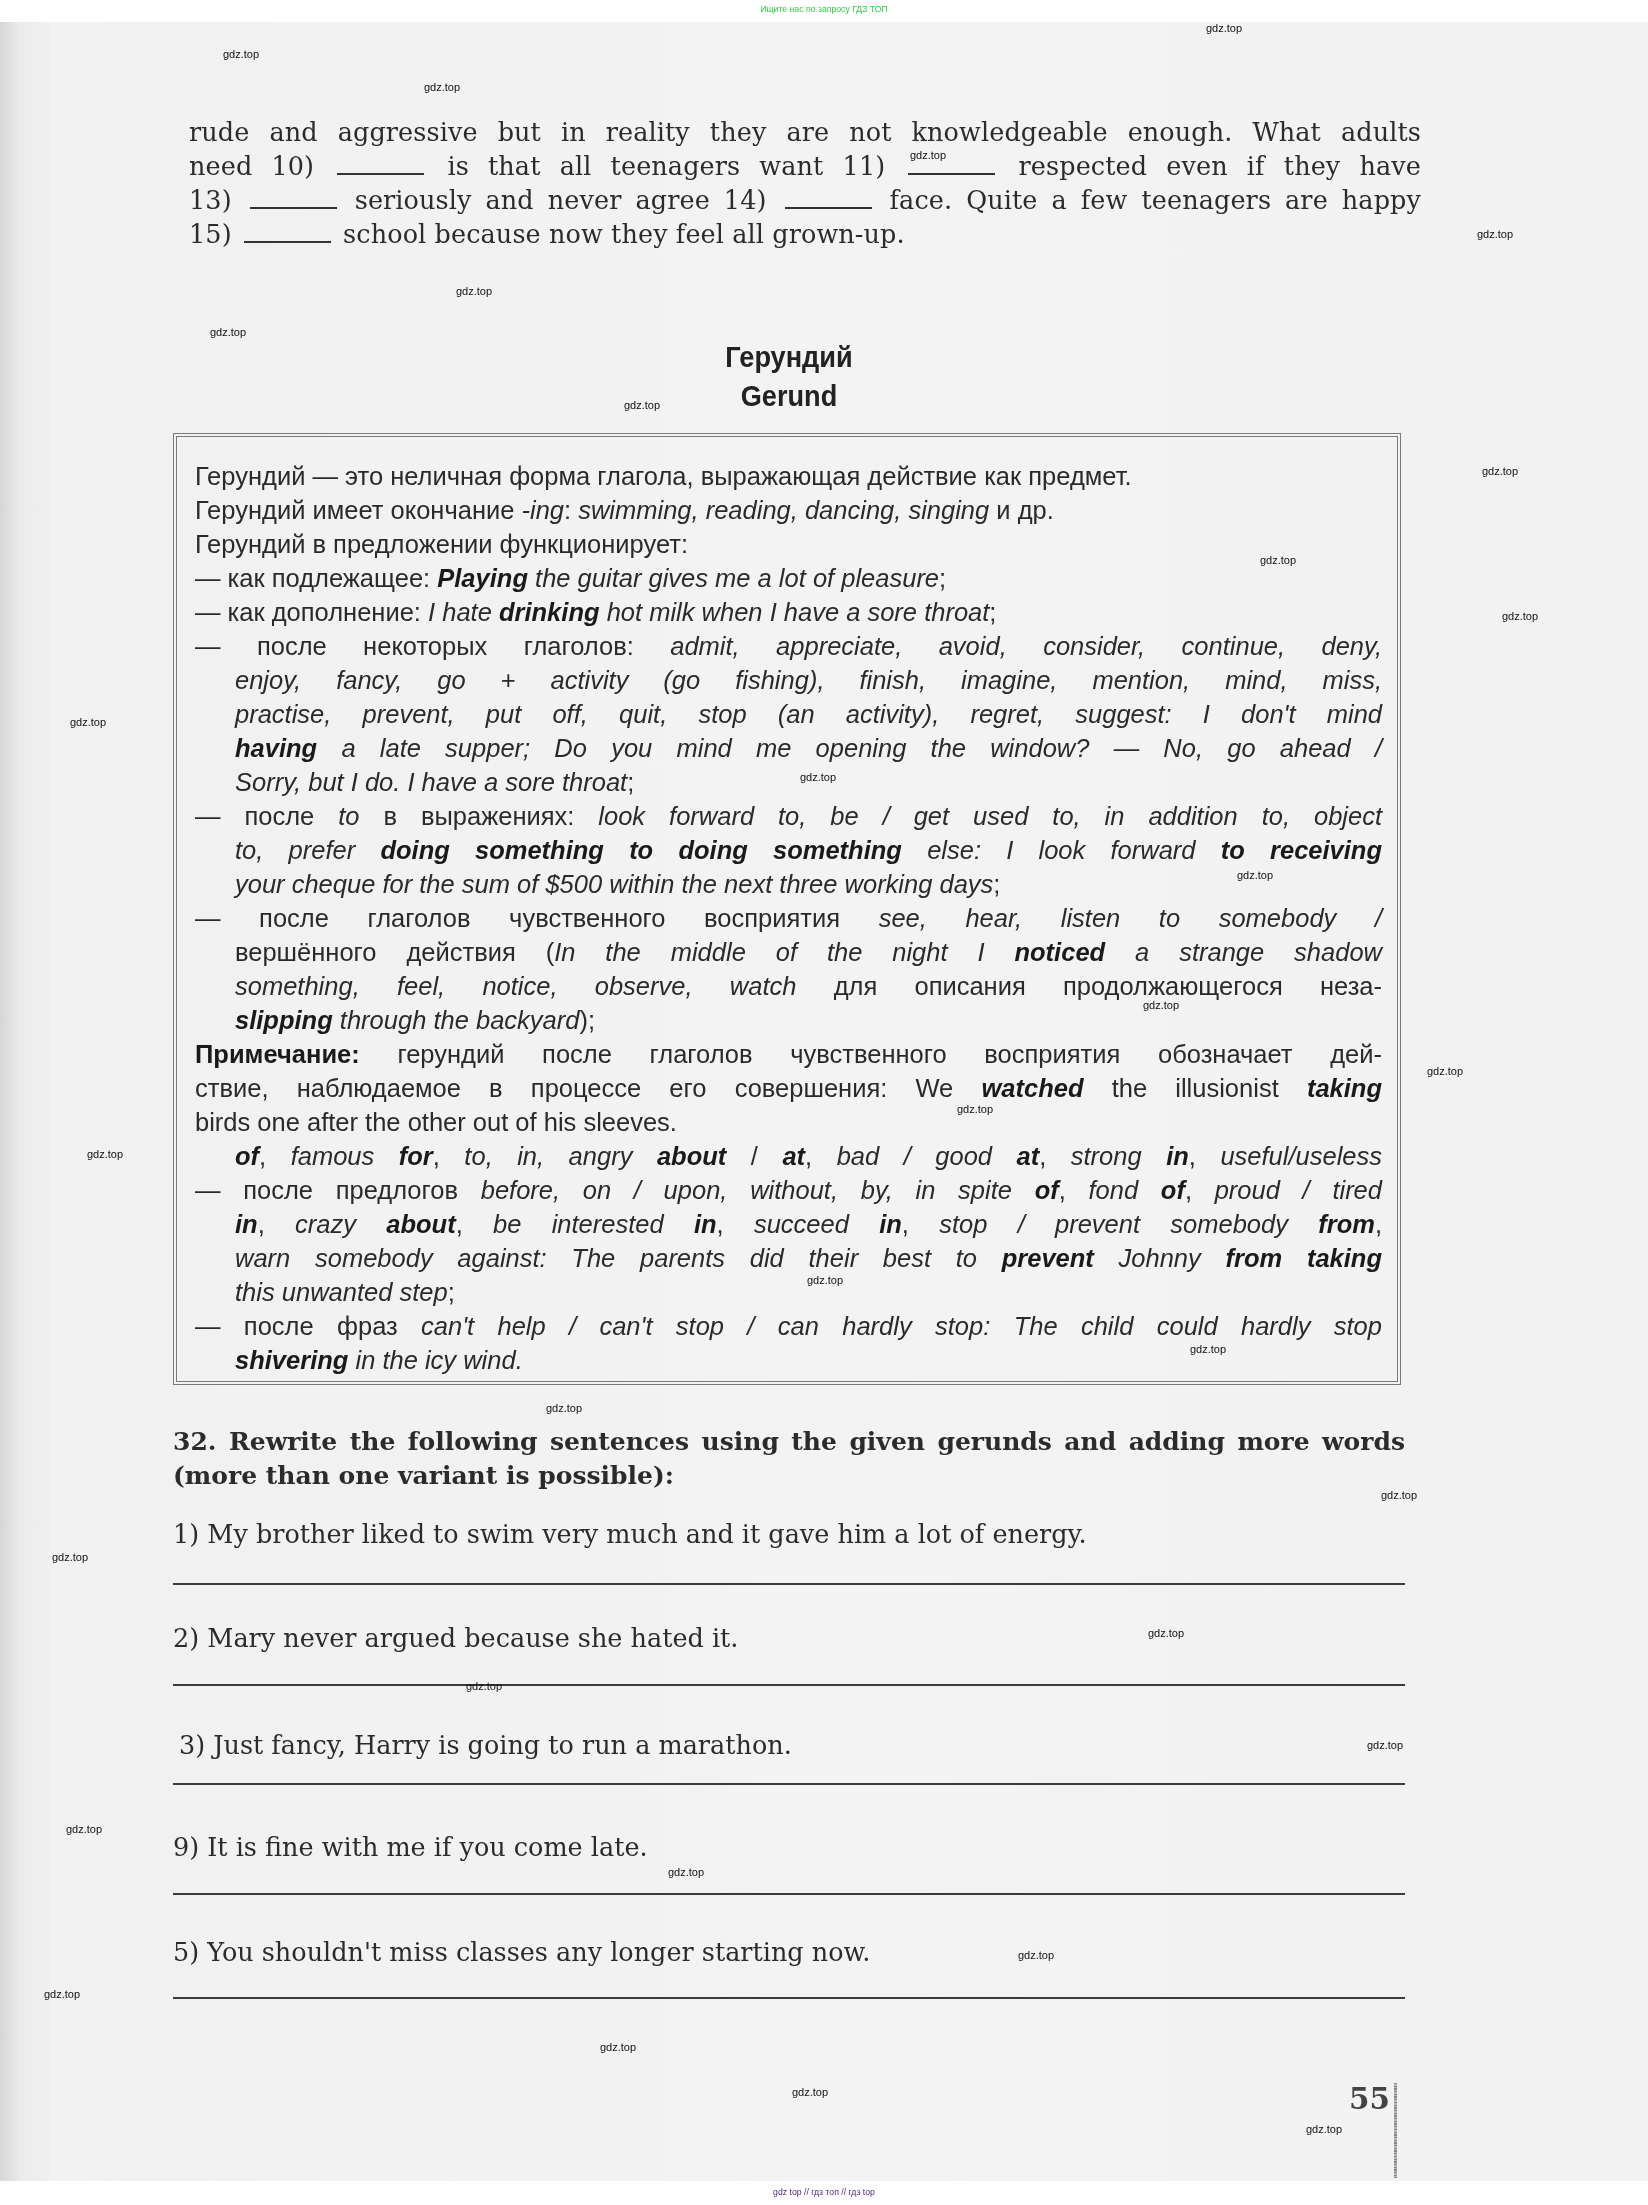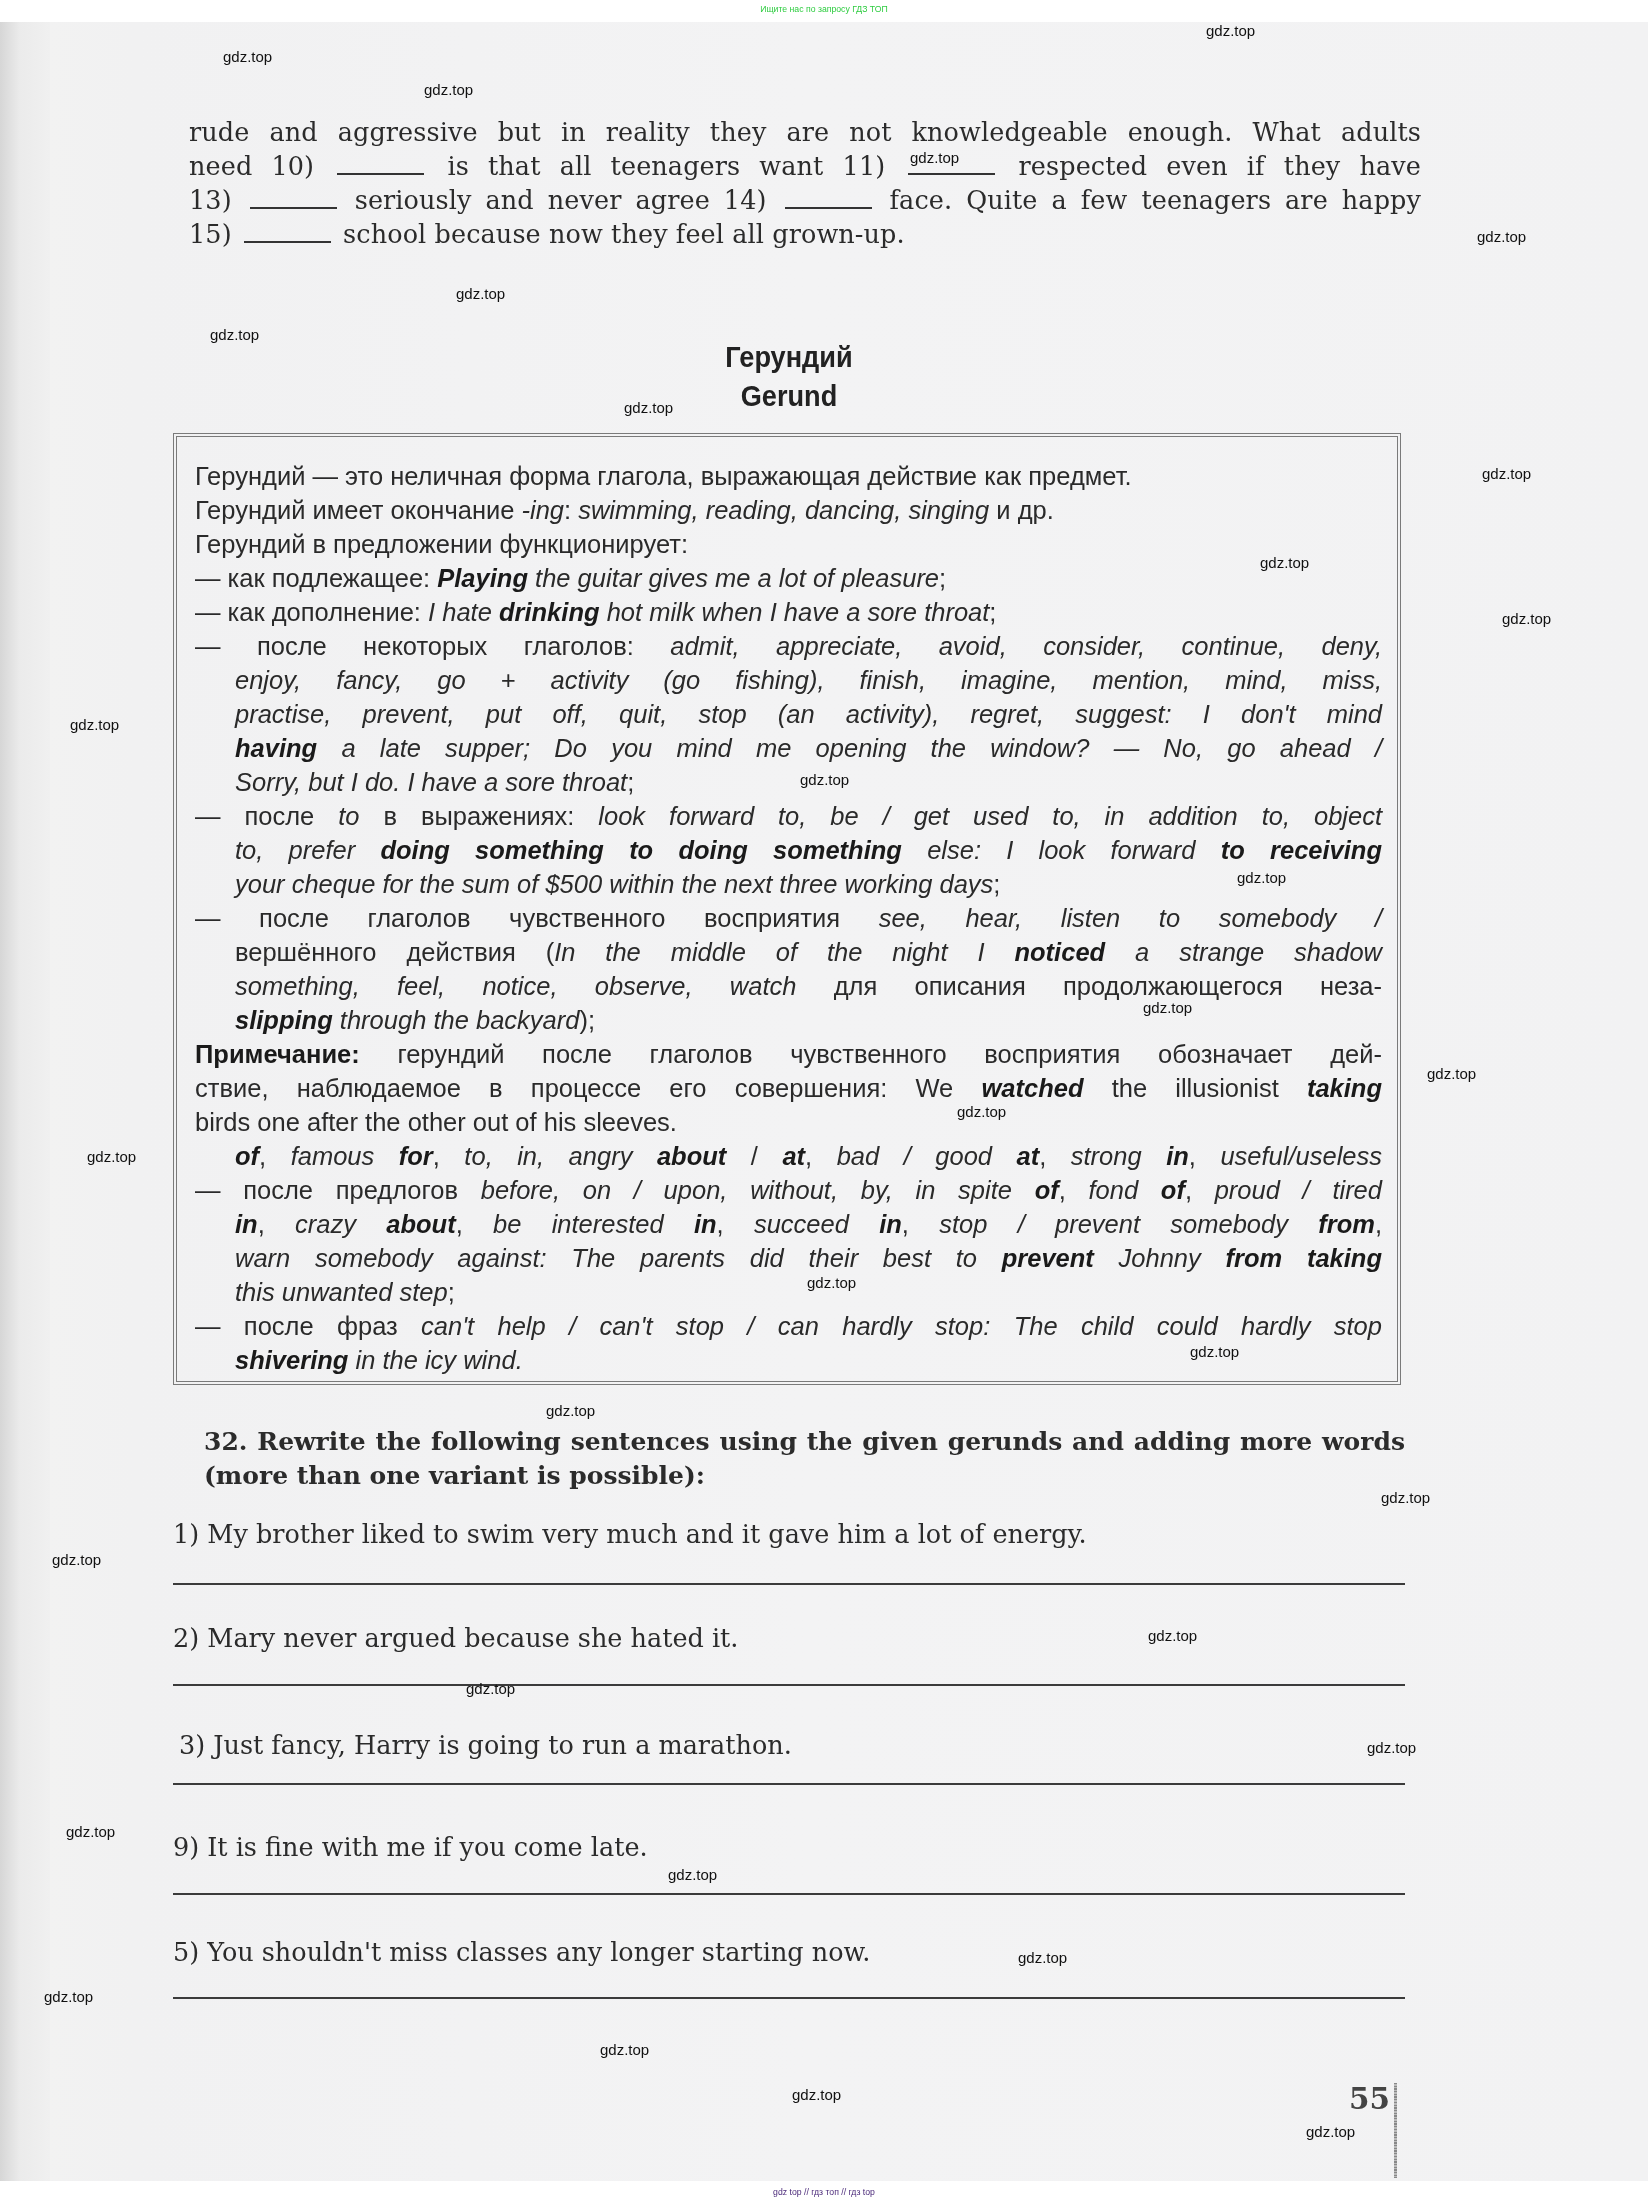--- a/index.html
+++ b/index.html
@@ -23,21 +23,21 @@
   .page {
     position:absolute; top:21.5px; left:0; width:1648px; height:2159px;
     background:linear-gradient(to right, #dcdcdc 0px, #ececec 13.4px, #e6e6e6 34px, #f2f2f2 47px, #f1f1f2 134px, #f3f3f4 806px, #f2f2f3 1648px);
   }
   .spine-shadow {
     position:absolute; top:0; left:0; width:50px; height:100%;
     background:linear-gradient(to right,#d6d6d6,#ebebeb 40%,#f0f0f0);
   }
   .wm {
     position:absolute; font-family:"Liberation Sans", sans-serif;
-    font-size:15px; color:#111; white-space:nowrap;
+    font-size:11px; color:#111; white-space:nowrap;
   }
   .para {
     position:absolute; left:173px; width:1232px;
     font-family:"DejaVu Serif", serif; font-size:25.5px; color:#2b2b2b;
     line-height:34px; text-align:justify; letter-spacing:0.1px;
   }
   .para .line { display:block; height:34px; text-align-last:justify; white-space:nowrap; }
   .para .line.last { text-align-last:left; }
   .blank { display:inline-block; width:87px; border-bottom:2px solid #333; height:20px; vertical-align:baseline; margin:0 4px; }
   .heading {
@@ -57,21 +57,21 @@
   .box-text .bl { display:block; height:34px; white-space:nowrap; text-align:justify; text-align-last:justify; }
   .box-text .bl.last { text-align-last:left; }
   .box-text .ind { padding-left:40px; }
   .box-text i { font-style:italic; }
   .box-text b { font-weight:bold; color:#1a1a1a; }
   .ex-head {
     position:absolute; left:173px; width:1232px;
     font-family:"DejaVu Serif", serif; font-weight:bold; font-size:25px; color:#2b2b2b;
     line-height:34px;
   }
-  .ex-head .line { display:block; height:34px; white-space:nowrap; text-align:justify; text-align-last:justify;margin-left:31px; }
+  .ex-head .line { display:block; height:34px; white-space:nowrap; text-align:justify; text-align-last:justify; }
   .ex-head .line.last { text-align-last:left; }
   .item {
     position:absolute; left:173px;
     font-family:"DejaVu Serif", serif; font-size:25.5px; color:#2b2b2b; white-space:nowrap;
   }
   .answer-line {
     position:absolute; left:173px; width:1232px; height:0;
     border-top:2.7px solid #3b3b3b;
   }
   .page-num {

